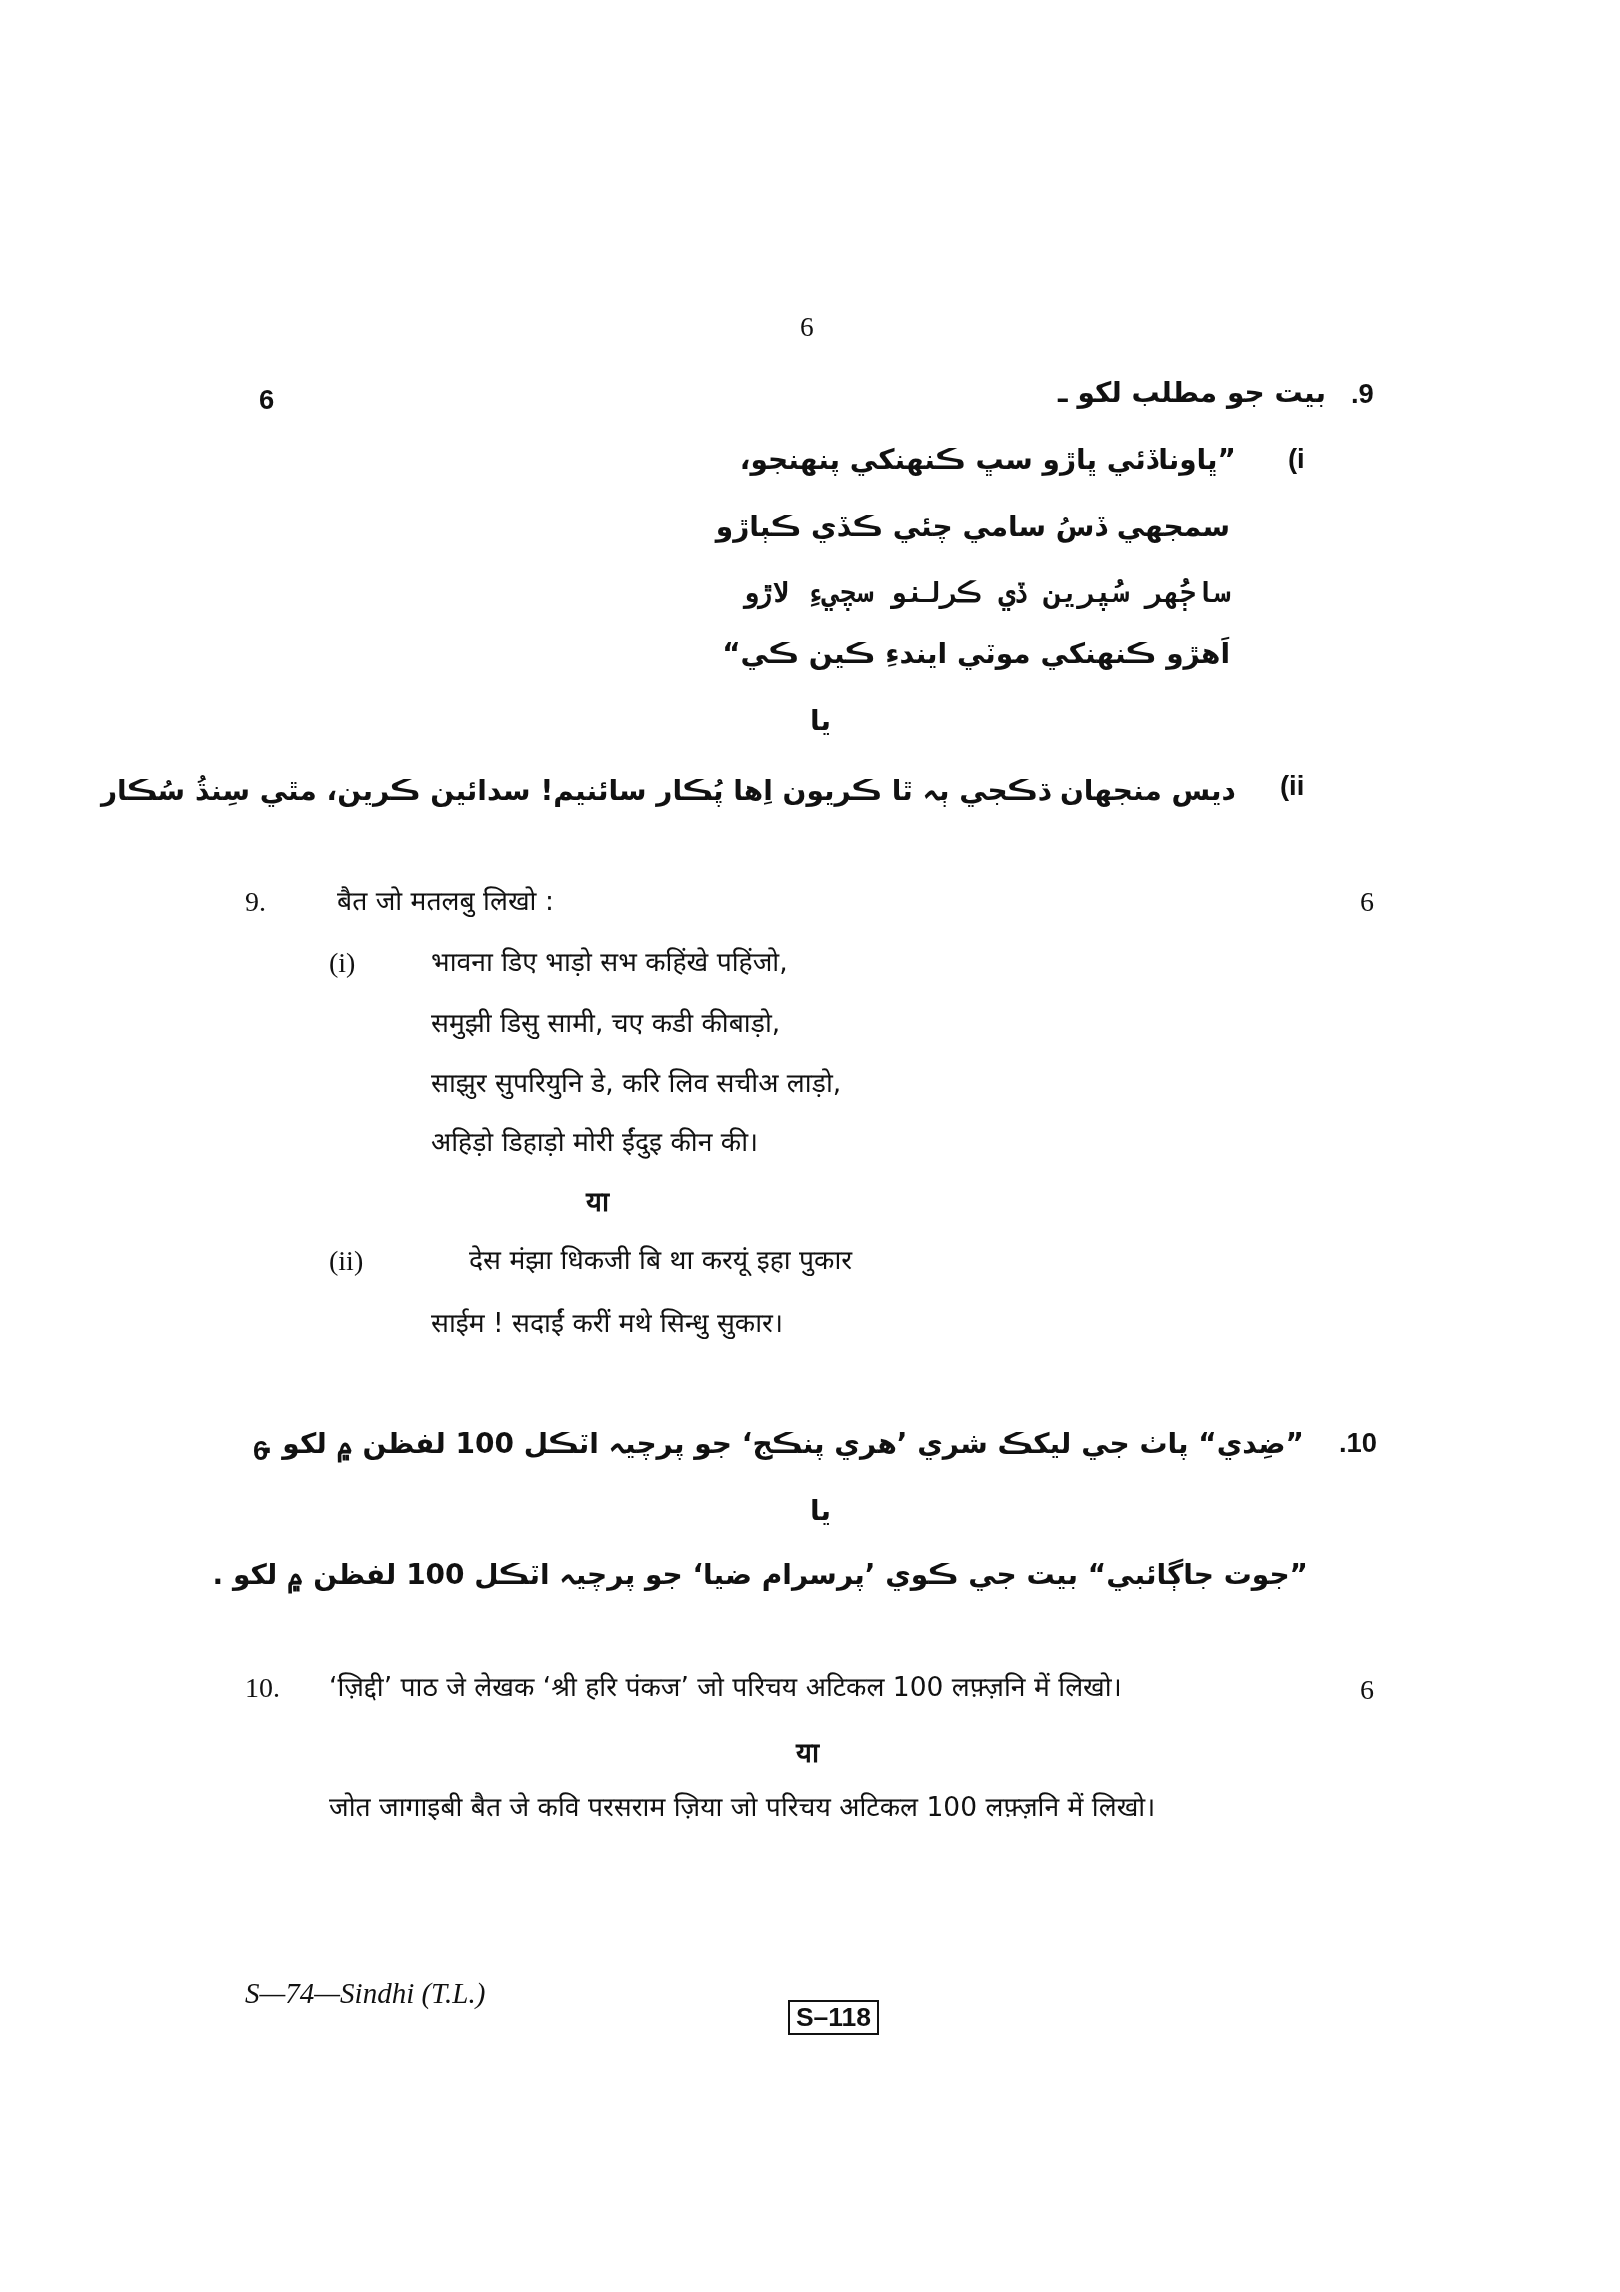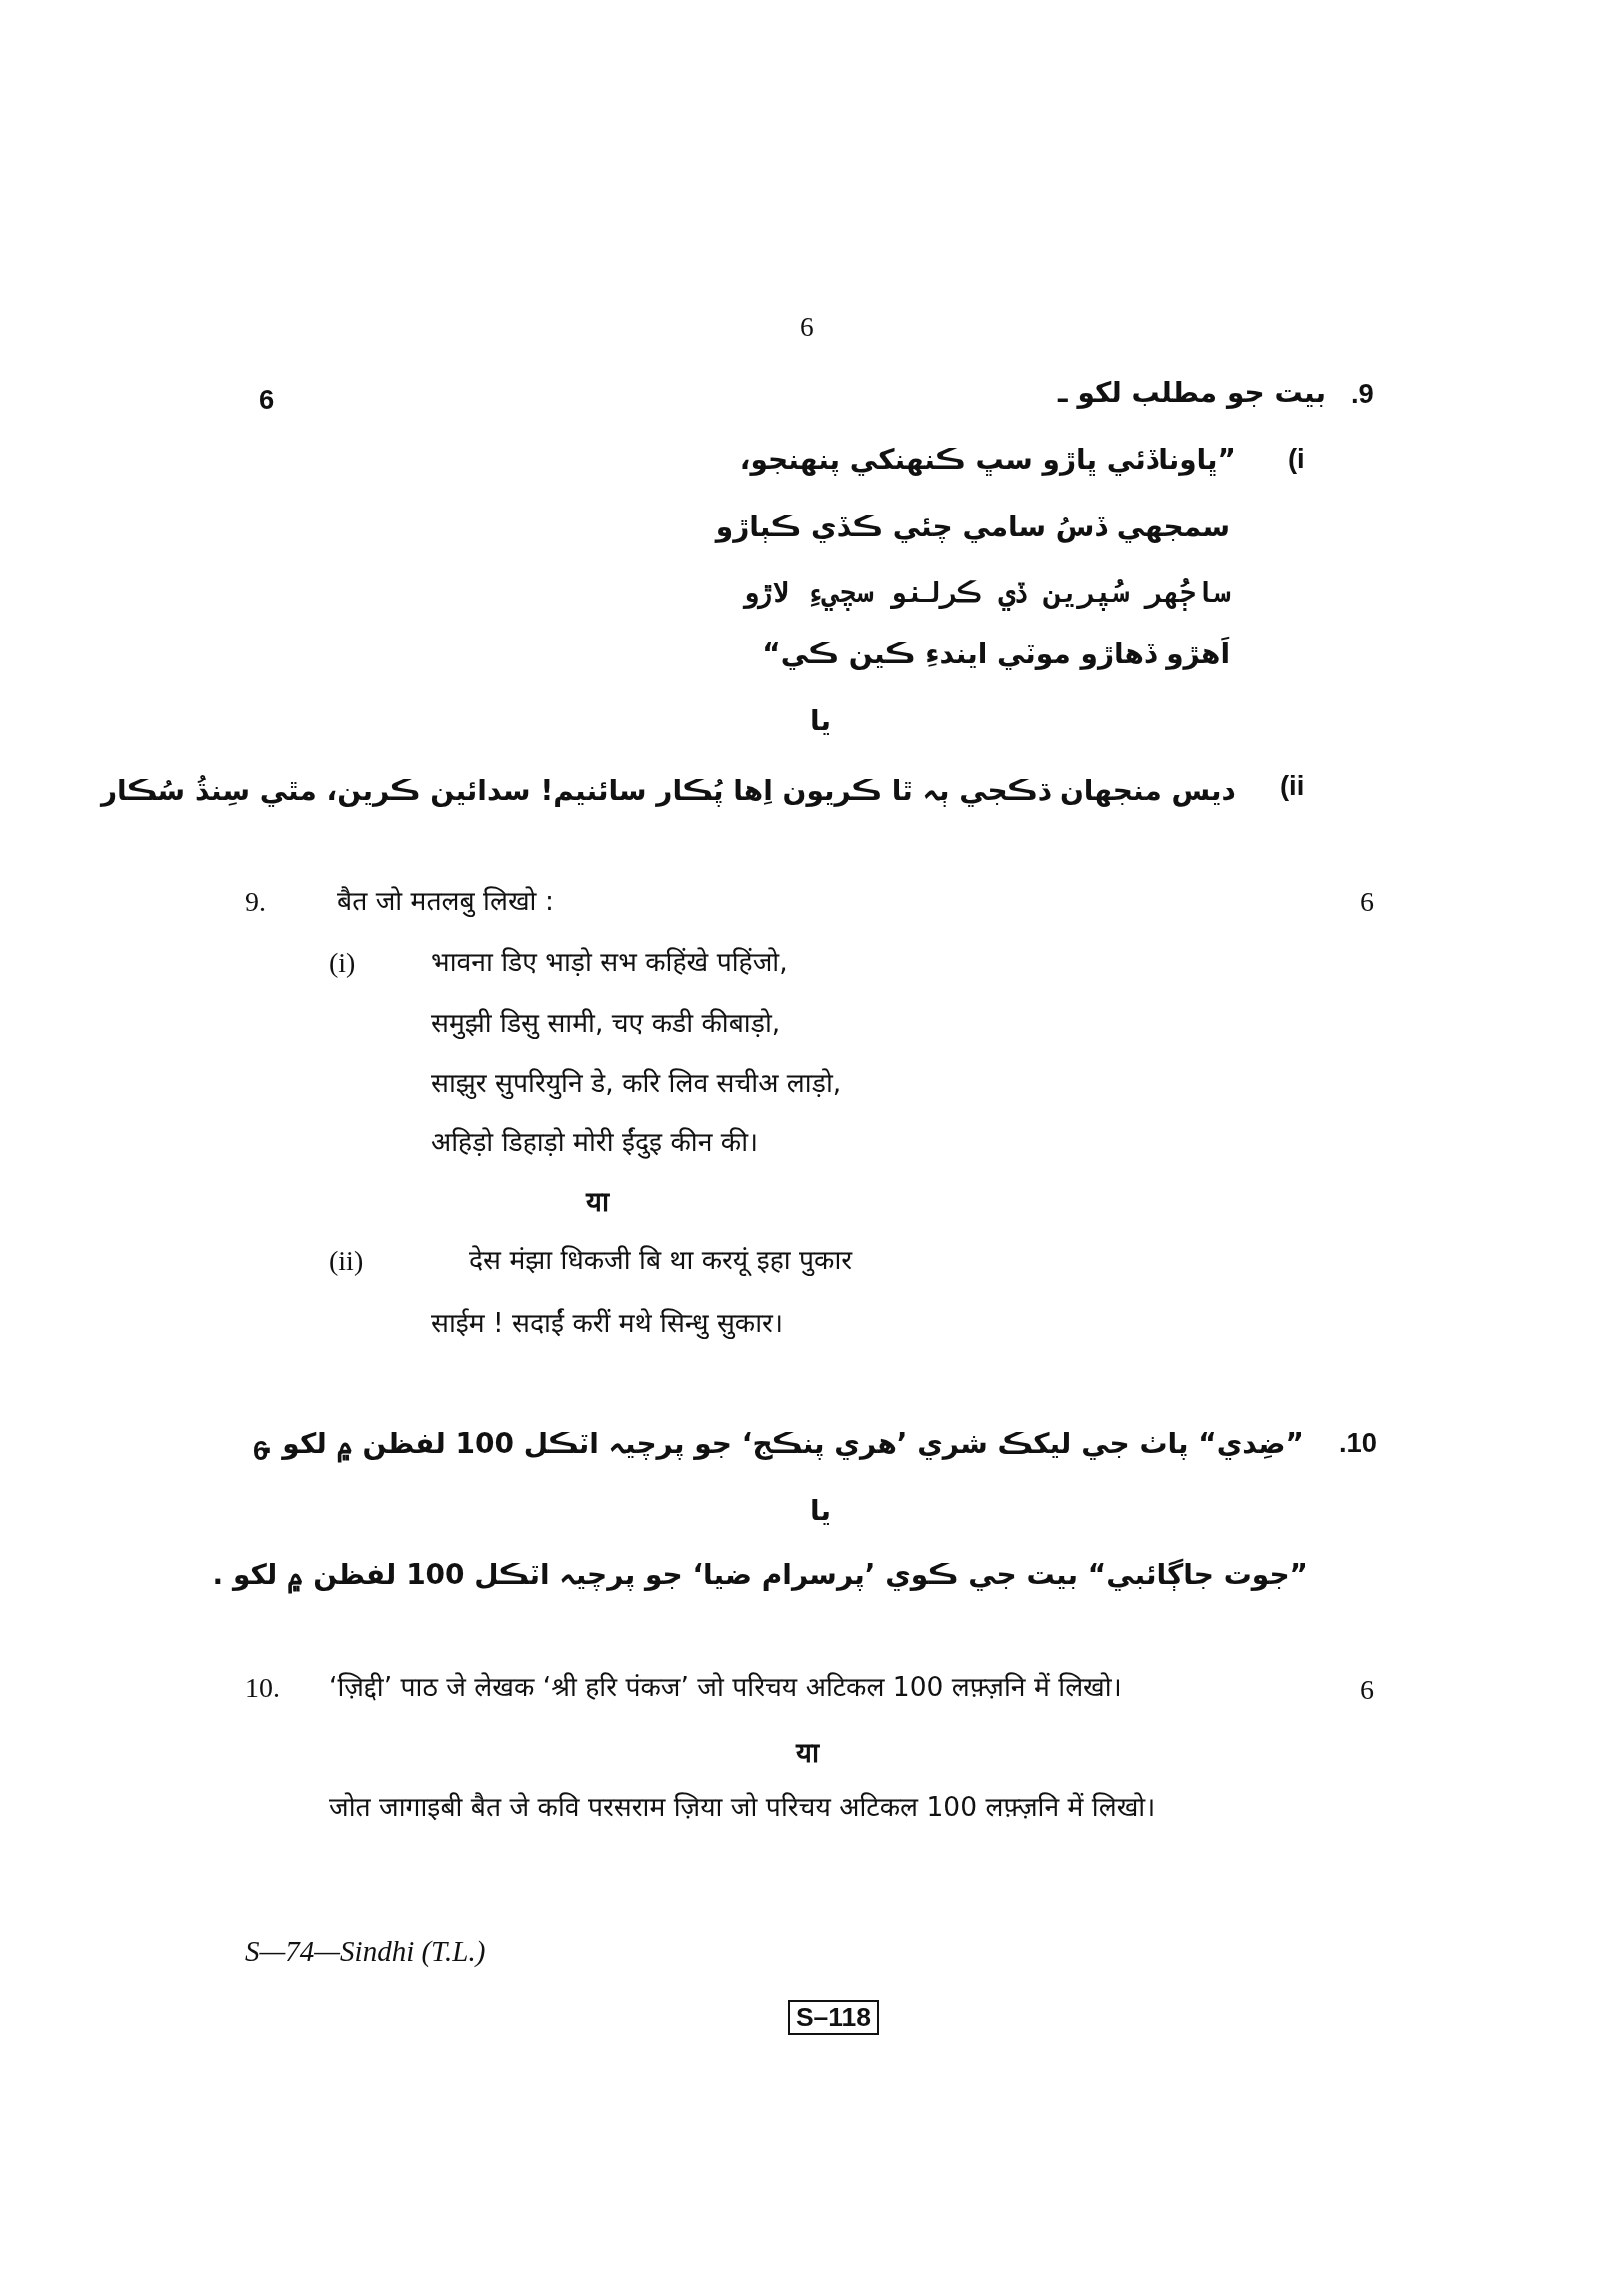--- a/index.html
+++ b/index.html
@@ -23,21 +23,21 @@
 <div class="abs lserif page-num">6</div>
 
 <div class="abs marks-bold" style="left:259px; top:384px;">6</div>
 <div class="abs qnum-ar" style="left:1351px; top:378px;">.9</div>
 <div class="abs ar ar-line" style="right:294px; top:376px;">بيت جو مطلب لکو ـ</div>
 
 <div class="abs qnum-ar" style="left:1288px; top:443px;">(i</div>
 <div class="abs ar ar-line" style="right:384px; top:443px;">”ڀاوناڏئي ڀاڙو سڀ ڪنهنکي پنهنجو،</div>
 <div class="abs ar ar-line" style="right:390px; top:510px;">سمجهي ڏسُ سامي چئي ڪڏي ڪٻاڙو</div>
 <div class="abs ar ar-line" style="right:390px; top:576px;font-family:Liberation Mono, monospace;">ساڄُهر سُپرين ڏي ڪرلنو سچيءِ لاڙو</div>
-<div class="abs ar ar-line" style="right:390px; top:637px;">اَهڙو ڏهاڙو موٽي ايندءِ ڪين ڪي“</div>
+<div class="abs ar ar-line" style="right:390px; top:637px;">اَهڙو ڪنهنکي موٽي ايندءِ ڪين ڪي“</div>
 <div class="abs ar ar-line" style="left:810px; top:704px;">يا</div>
 
 <div class="abs qnum-ar" style="left:1280px; top:770px;">(ii</div>
 <div class="abs ar ar-line" style="right:384px; top:774px;">ديس منجهان ڌڪجي ٻہ ٿا ڪريون اِها پُڪار سائنيم! سدائين ڪرين، مٿي سِنڌُ سُڪار</div>
 
 <div class="abs roman" style="left:245px; top:886px;">9.</div>
 <div class="abs dev" style="left:329px; top:882px;margin-left:8px;">बैत जो मतलबु लिखो :</div>
 <div class="abs roman" style="left:1360px; top:886px;">6</div>
 
 <div class="abs roman" style="left:329px; top:947px;">(i)</div>
@@ -56,15 +56,15 @@
 <div class="abs ar ar-line" style="right:316px; top:1427px;">”ضِدي“ پاٺ جي ليکڪ شري ’هري پنڪج‘ جو پرچيہ اٽڪل 100 لفظن ۾ لکو .</div>
 <div class="abs ar ar-line" style="left:810px; top:1494px;">يا</div>
 <div class="abs ar ar-line" style="right:312px; top:1558px;">”جوت جاڳائبي“ بيت جي ڪوي ’پرسرام ضيا‘ جو پرچيہ اٽڪل 100 لفظن ۾ لکو .</div>
 
 <div class="abs roman" style="left:245px; top:1672px;">10.</div>
 <div class="abs dev" style="left:329px; top:1668px;">‘ज़िद्दी’ पाठ जे लेखक ‘श्री हरि पंकज’ जो परिचय अटिकल 100 लफ़्ज़नि में लिखो।</div>
 <div class="abs roman" style="left:1360px; top:1674px;">6</div>
 <div class="abs ya-dev" style="left:796px; top:1733px;">या</div>
 <div class="abs dev" style="left:329px; top:1788px;">जोत जागाइबी बैत जे कवि परसराम ज़िया जो परिचय अटिकल 100 लफ़्ज़नि में लिखो।</div>
 
-<div class="abs footer-code" style="left:245px; top:1935px;">S—74—Sindhi (T.L.)</div>
+<div class="abs footer-code" style="left:245px; top:1977px;">S—74—Sindhi (T.L.)</div>
 <div class="abs boxed" style="left:788px; top:1956px;">S–118</div>
 
 
 </body></html>

